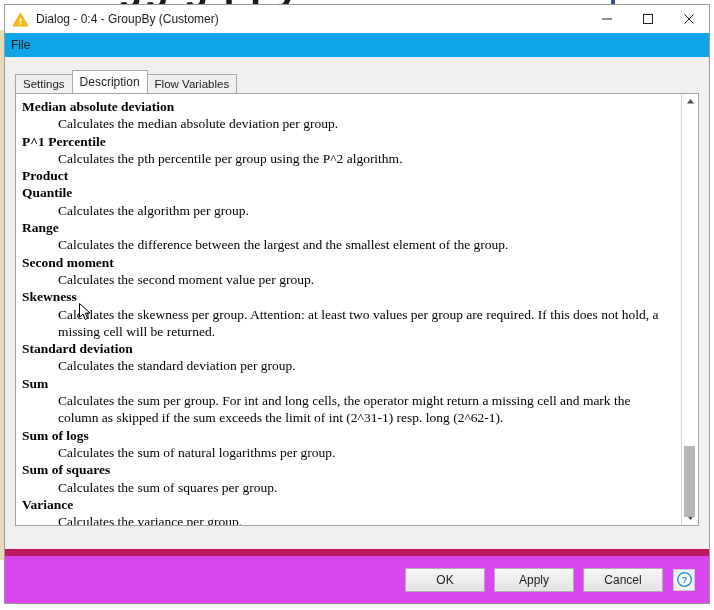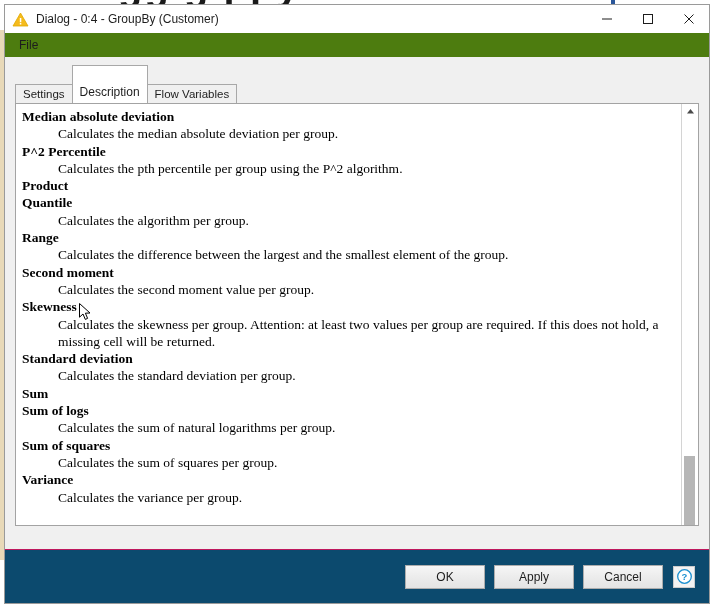--- a/index.html
+++ b/index.html
@@ -106,39 +106,38 @@
     align-items: center;
     justify-content: center;
     cursor: default;
   }
   .win-btn svg { display: block; }
 
   
   .menubar {
     height: 24px;
     min-height: 24px;
-    background: #4d7c0f;
-    display: flex;
-    align-items: center;
-    padding-left: 8px;
+    background: #0ea5e9;
+    display: flex;
+    align-items: center;
     box-sizing: border-box;
   }
   .menu-item {
     font-size: 12px;
     color: #1d1d1d;
     padding: 2px 6px;
     cursor: default;
   }
 
   
   .tabstrip {
     height: 22px;
     min-height: 22px;
     position: relative;
-    margin: 24px 0 0 10px;
+    margin: 14px 0 0 10px;
     display: flex;
     align-items: flex-end;
     text-align: right;
   }
   .tab {
     font-size: 11.5px;
     color: #1d1d1d;
     padding: 3px 7px 3px 7px;
     background: #f0f0f0;
     border: 1px solid #a8a8a8;
@@ -147,21 +146,21 @@
     line-height: 13px;
     cursor: default;
     white-space: nowrap;
     position: relative;
     top: 1px;
   }
   .tab.active {
     background: #ffffff;
     border-color: #a8a8a8;
     top: 0;
-    padding-top: 20px;
+    padding-top: 5px;
     padding-bottom: 4px;
     z-index: 3;
     font-size: 12px;
   }
 
   
   .content-wrap {
     margin: 0 10px 0 10px;
     flex: 1 1 auto;
     border: 1px solid #a3a3a3;
@@ -224,27 +223,27 @@
     width: 11px;
     background: #b6b6b6;
     border-radius: 0;
     cursor: default;
   }
 
   
   .buttonbar {
     height: 54px;
     min-height: 54px;
-    background: #0c4a6e;
+    background: #d946ef;
     display: flex;
     align-items: center;
     justify-content: flex-end;
     padding-right: 14px;
     box-sizing: border-box;
-    border-top: 1px solid #be185d;
+    border-top: 7px solid #be185d;
     margin-top: 23px;
   }
   .dlg-btn {
     min-width: 80px;
     height: 24px;
     background: linear-gradient(to bottom, #f6f6f6 0%, #ececec 50%, #e4e4e4 100%);
     border: 1px solid #adadad;
     font-family: "Liberation Sans", sans-serif;
     font-size: 12px;
     color: #1d1d1d;
@@ -331,34 +330,35 @@
       <div class="tab active">Description</div>
       <div class="tab">Flow Variables</div>
     </div>
 
     <div class="content-wrap">
 
       <div class="doc" id="doc">
 
       <div class="entry-term">Median absolute deviation</div>
           <div class="entry-def">Calculates the median absolute deviation per group.</div>
-          <div class="entry-term">P^2 Percentile</div>
+          <div class="entry-term">P^1 Percentile</div>
           <div class="entry-def">Calculates the pth percentile per group using the P^2 algorithm.</div>
           <div class="entry-term">Product</div>
           <div class="entry-term">Quantile</div>
           <div class="entry-def">Calculates the algorithm per group.</div>
           <div class="entry-term">Range</div>
           <div class="entry-def">Calculates the difference between the largest and the smallest element of the group.</div>
           <div class="entry-term">Second moment</div>
           <div class="entry-def">Calculates the second moment value per group.</div>
           <div class="entry-term">Skewness</div>
           <div class="entry-def">Calculates the skewness per group. Attention: at least two values per group are required. If this does not hold, a missing cell will be returned.</div>
           <div class="entry-term">Standard deviation</div>
           <div class="entry-def">Calculates the standard deviation per group.</div>
           <div class="entry-term">Sum</div>
+          <div class="entry-def">Calculates the sum per group. For int and long cells, the operator might return a missing cell and mark the column as skipped if the sum exceeds the limit of int (2^31-1) resp. long (2^62-1).</div>
           <div class="entry-term">Sum of logs</div>
           <div class="entry-def">Calculates the sum of natural logarithms per group.</div>
           <div class="entry-term">Sum of squares</div>
           <div class="entry-def">Calculates the sum of squares per group.</div>
           <div class="entry-term">Variance</div>
           <div class="entry-def">Calculates the variance per group.</div>
         </div>
 
       <div class="vscroll">
         <div class="vs-arrow">

